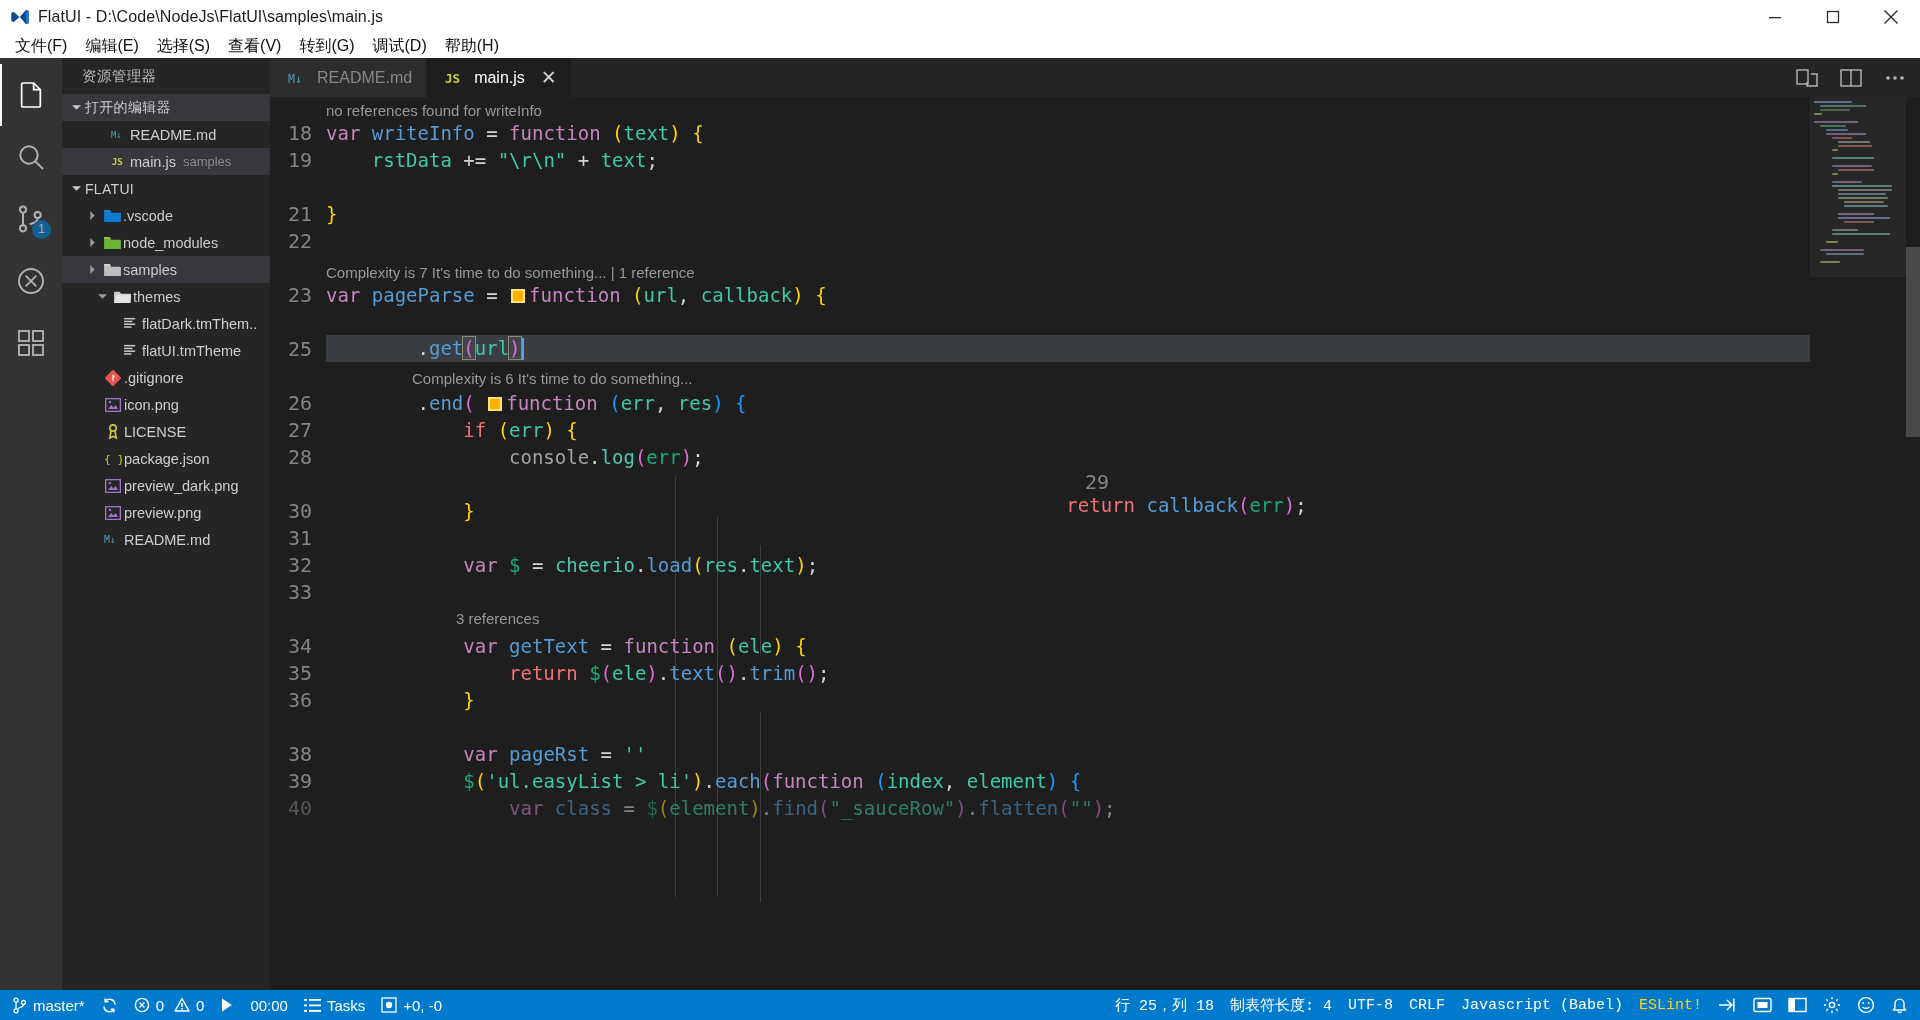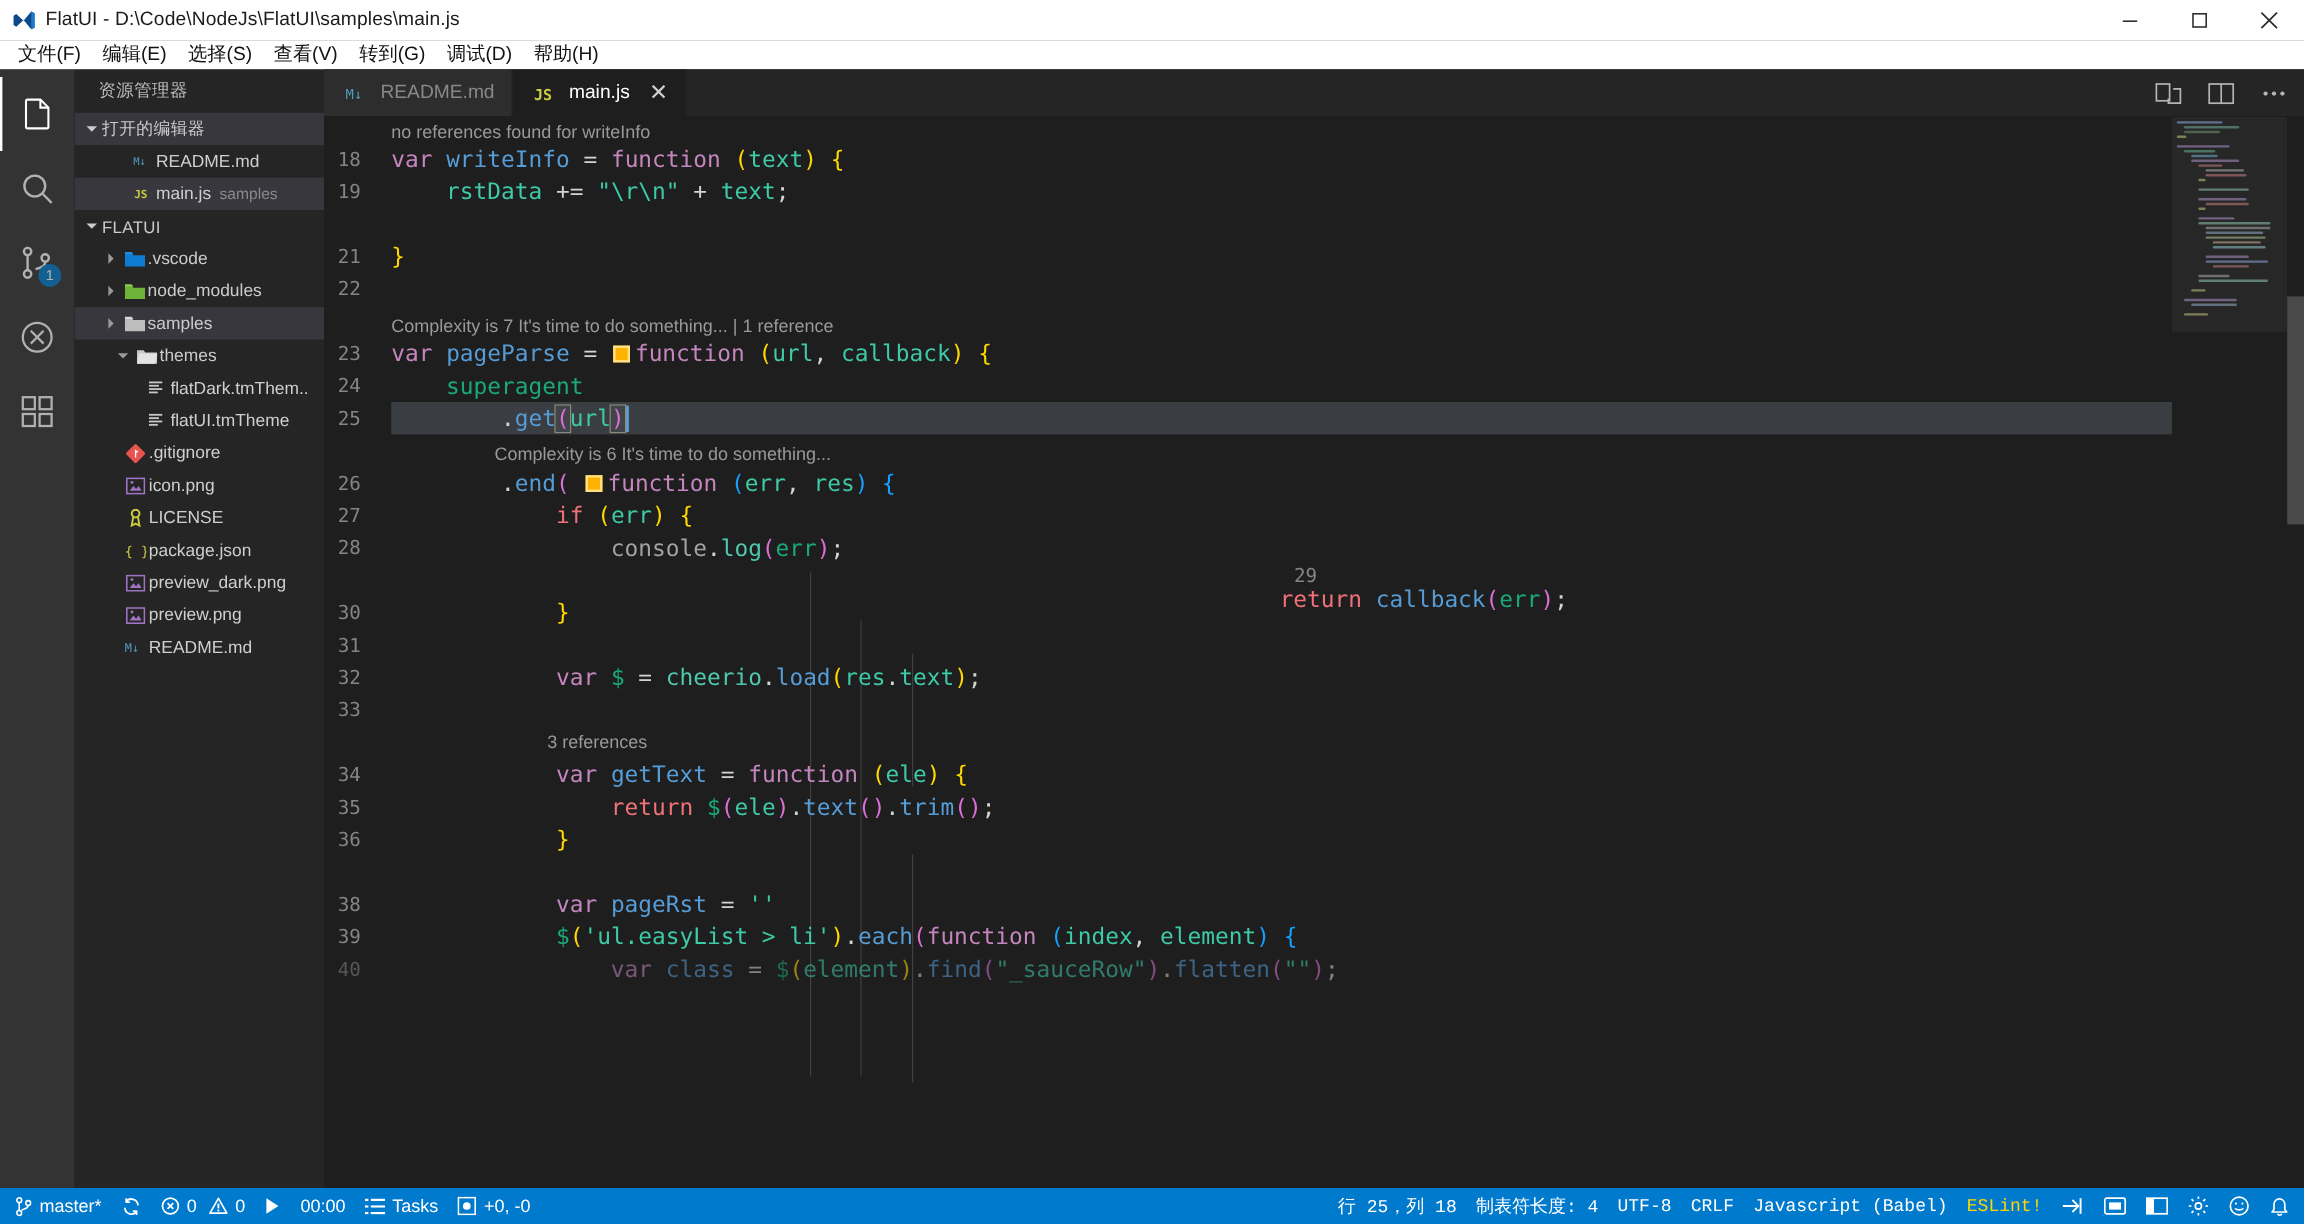--- a/index.html
+++ b/index.html
@@ -56,21 +56,21 @@
   .tab .ticon{margin-right:9px;display:flex;align-items:center;}
   .tab .tclose{margin-left:16px;font-size:19px;line-height:1;color:#cfcfcf;}
   .tab .tlabel{white-space:nowrap;}
   .tabs-actions{margin-left:auto;display:flex;align-items:center;padding-right:12px;gap:18px;}
   .tab-act{width:26px;height:26px;display:flex;align-items:center;justify-content:center;opacity:.85;}
 
   
   .codewrap{flex:1;position:relative;min-height:0;overflow:hidden;background:#1e1e1e;}
   .code{position:absolute;inset:0;font-family:"DejaVu Sans Mono","Liberation Mono",monospace;font-size:19px;}
   .ln-line{position:relative;height:27.2px;display:flex;align-items:center;white-space:pre;}
-  .gutter{width:56px;text-align:center;padding-right:14px;color:#858585;font-size:16px;flex:none;box-sizing:border-box;}
+  .gutter{width:56px;text-align:right;padding-right:14px;color:#858585;font-size:20px;flex:none;box-sizing:border-box;}
   .content{flex:1;position:relative;}
   .lens{position:relative;height:27.2px;display:flex;align-items:center;}
   .lens-txt{margin-left:56px;padding-left:0;font-family:"Liberation Sans","DejaVu Sans",sans-serif;font-size:15px;color:#999999;white-space:pre;}
   .hl{position:absolute;left:56px;right:96px;height:27.2px;background:#3a3d41;}
   .row-abs{position:absolute;left:0;right:0;}
 
   
   .t-key{color:#c586c0;}
   .t-var{color:#569cd6;}
   .t-fn{color:#4ec9b0;}
@@ -473,24 +473,20 @@
 
           <div class="lens row-abs" style="top:162px;">
             <div class="lens-txt">Complexity is 7 It's time to do something... | 1 reference</div>
           </div>
 
           <div class="ln-line row-abs" style="top:184px;">
             <div class="gutter">23</div>
             <div class="content"><span class="t-key">var</span> <span class="t-var">pageParse</span> <span class="t-op">=</span> <span class="decor"></span><span class="t-key">function</span> <span class="t-p1">(</span><span class="t-teal">url</span><span class="t-op">,</span> <span class="t-teal">callback</span><span class="t-p1">)</span> <span class="t-p1">{</span></div>
           </div>
 
-          <div class="ln-line row-abs" style="top:211px;">
-            <div class="gutter">24</div>
-            <div class="content">    <span class="t-green">superagent</span></div>
-          </div>
 
           <div class="hl" style="top:238px;"></div>
           <div class="ln-line row-abs" style="top:238px;">
             <div class="gutter">25</div>
             <div class="content">        <span class="t-op">.</span><span class="t-var">get</span><span class="t-p2 bk">(</span><span class="t-teal">url</span><span class="t-p2 bk">)</span><span class="cursor"></span></div>
           </div>
 
           <div class="lens row-abs" style="top:268px;">
             <div class="lens-txt" style="margin-left:142px;">Complexity is 6 It's time to do something...</div>
           </div>

